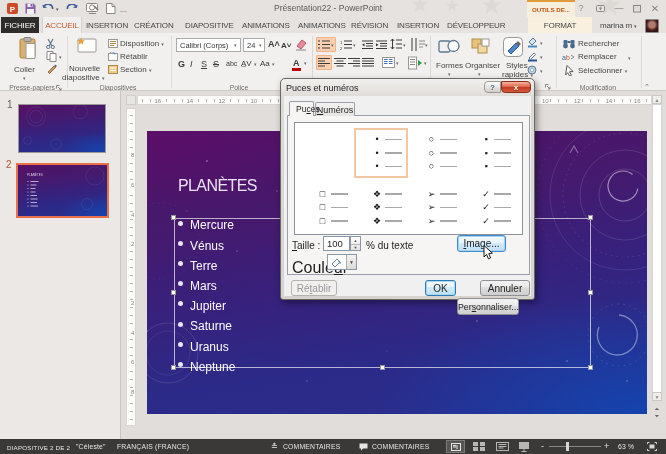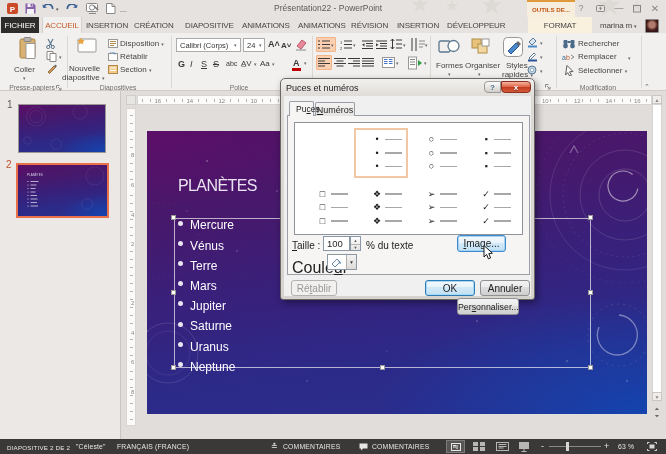--- a/index.html
+++ b/index.html
@@ -697,19 +697,19 @@
   <div class="abs" style="left:43px;top:158px;width:30px;height:16px;background:#fff;border:1px solid #8a97a4;">
     <svg style="position:absolute;left:2px;top:2px;" width="12" height="11">
           <path d="M2 7 l5 -5 3 3 -5 5 z" fill="#fdfdfd" stroke="#6a89a8"></path>
           <path d="M8 4 c2 0 3 1.5 2 3" fill="none" stroke="#6a89a8"></path>
         </svg>
     <div style="position:absolute;right:0;top:0;width:10px;height:14px;background:linear-gradient(#f4f3f2,#dddbd8);border-left:1px solid #b0aeac;color:#444;font-size:5px;text-align:center;line-height:14px;">▼</div>
   </div>
   <div class="w7btn" style="left:173px;top:139px;width:49px;height:17px;line-height:16px;border-color:#3c8bd0;box-shadow:inset 0 0 0 1px #a8d2ef;background:linear-gradient(#f2f8fd,#e8f3fb 45%,#d4eafa 46%,#bfe0f5);"><span class="ulx">I</span>mage...</div>
   <div class="w7btn" style="left:173px;top:158px;width:62px;height:17px;line-height:16px;font-size:8.8px;margin-top:44px;">Per<span class="ulx">s</span>onnaliser...</div>
   <div class="w7btn" style="left:7px;top:184px;width:46px;height:16px;line-height:15px;color:#9a9896;border-color:#b5b2ad;background:#f1f0ef;">Ré<span style="text-decoration:underline;">t</span>ablir</div>
-  <div class="w7btn" style="left:141px;top:184px;width:50px;height:16px;line-height:15px;border-color:#2a7ab5;box-shadow:inset 0 0 0 1px #a8d8f2;background:linear-gradient(#f2f9fd,#e6f3fb 45%,#d2e9f7 46%,#bfe1f5);">OK</div>
+  <div class="w7btn" style="left:141px;top:184px;width:31px;height:16px;line-height:15px;border-color:#2a7ab5;box-shadow:inset 0 0 0 1px #a8d8f2;background:linear-gradient(#f2f9fd,#e6f3fb 45%,#d2e9f7 46%,#bfe1f5);">OK</div>
   <div class="w7btn" style="left:196px;top:184px;width:50px;height:16px;line-height:15px;">Annuler</div>
  </div>
  <svg class="abs" style="left:202px;top:166px;z-index:5;" width="12" height="17">
       <path d="M1 0.5 v11.5 l2.6 -2.6 1.8 4.4 2.2 -0.9 -1.8 -4.3 3.6 -0.4 z" fill="#fff" stroke="#000" stroke-width="0.9"></path>
     </svg>
 </div>
 
 </body></html>

